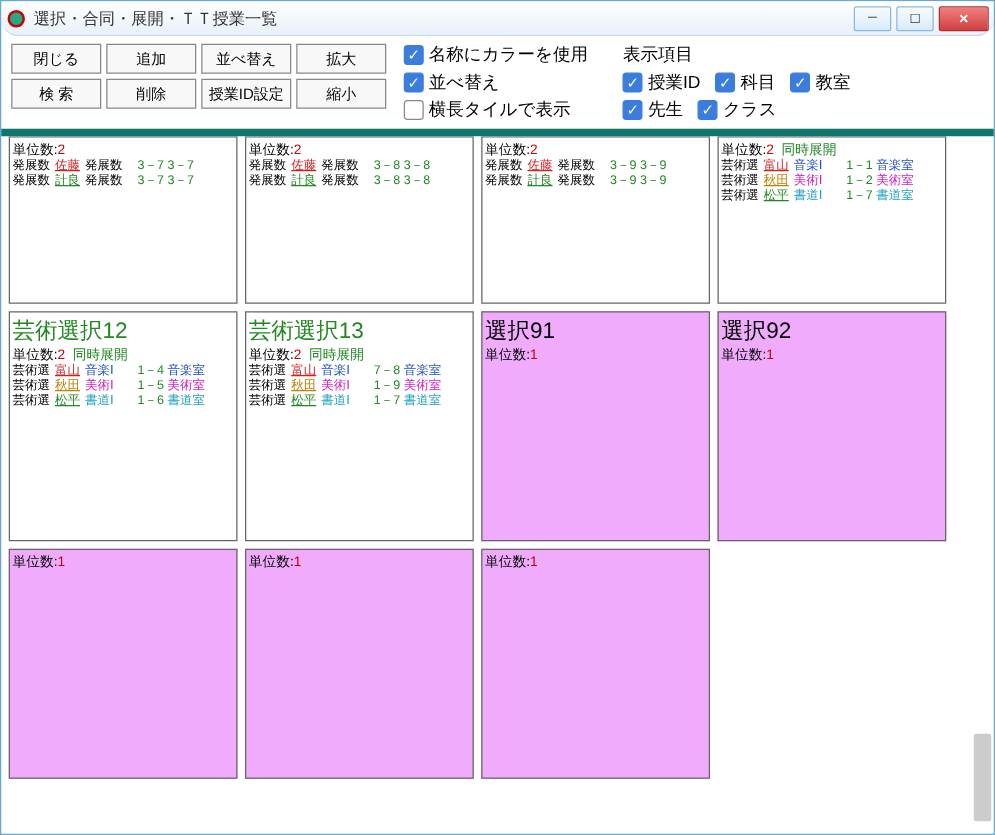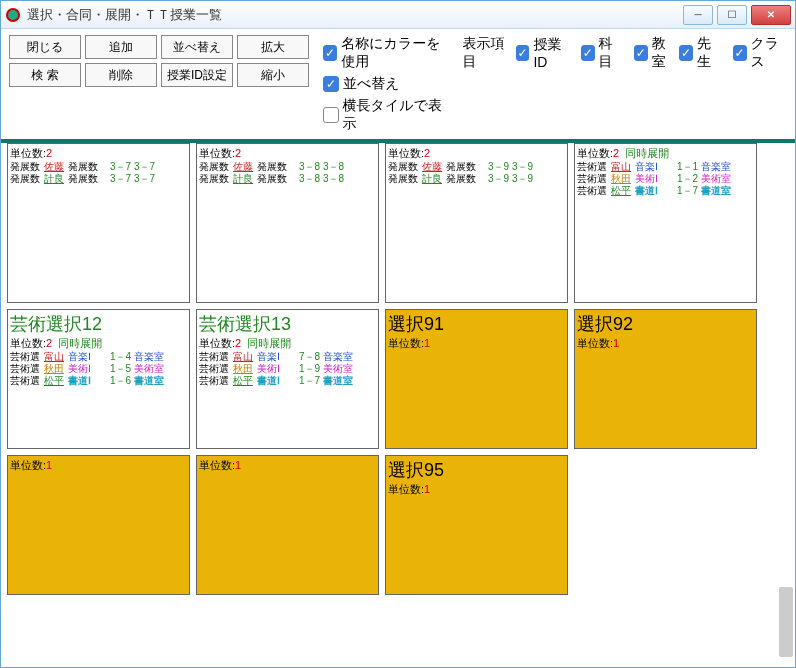--- a/index.html
+++ b/index.html
@@ -1,55 +1,55 @@
 <!DOCTYPE html>
 <html><head>
 <meta charset="utf-8">
 <style>
   * { box-sizing: border-box; margin: 0; padding: 0; }
   body { font-family: "MS PGothic", "Meiryo", sans-serif; font-size: 12px; background: #fff; }
   .window { width: 796px; height: 668px; border: 1px solid #64a8d8; background: #fff; display: flex; flex-direction: column; }
-  .titlebar { height: 28px; background: linear-gradient(#fff, #e8f0f8); border-bottom: 1px solid #c0d8ec; display: flex; align-items: center; padding: 0 4px; }
+  .titlebar { height: 28px; background: linear-gradient(#fff, #e8f0f8); border-bottom: 1px solid #c0d8ec; display: flex; align-items: center; padding: 0 4px; border-radius: 14px; }
   .titlebar-icon { width: 16px; height: 16px; margin-right: 6px; }
   .titlebar-text { flex: 1; font-size: 13px; color: #333; }
   .winbtn { width: 30px; height: 20px; margin-left: 4px; border: 1px solid #8eb8d8; background: linear-gradient(#f8fcff,#d8ebf8); display: flex; align-items: center; justify-content: center; font-size: 10px; color: #333; border-radius: 2px; }
   .winbtn.close { background: linear-gradient(#f08080,#d04040); border-color: #b03030; color: #fff; width: 40px; font-weight: bold; }
-  .toolbar { display: flex; padding: 6px 8px; gap: 10px; border-bottom: 4px solid #0f766e; align-items: flex-start; }
+  .toolbar { display: flex; padding: 6px 8px; gap: 10px; border-bottom: 6px solid #0f766e; align-items: flex-start; }
   .btncol { display: grid; grid-template-columns: repeat(4, 72px); gap: 4px; }
   .btn { height: 24px; border: 1px solid #888; background: #f8f8f8; font-size: 12px; cursor: pointer; display: flex; align-items: center; justify-content: center; }
   .chkcol { display: flex; flex-direction: column; gap: 4px; margin-left: 4px; }
   .chkrow { display: flex; align-items: center; gap: 4px; }
   .chk { width: 16px; height: 16px; border-radius: 3px; display: flex; align-items: center; justify-content: center; font-size: 12px; }
   .chk.on { background: #3b7ddd; color: #fff; border: 1px solid #3b7ddd; }
   .chk.off { background: #fff; border: 1px solid #888; }
-  .rightcol { display: flex; flex-direction: row; gap: 4px; }
+  .rightcol { display: flex; flex-direction: column; gap: 4px; margin-left: 18px; }
   .rightrow { display: flex; gap: 12px; }
   .lbl { font-size: 14px; }
   .content { flex: 1; overflow: hidden; position: relative; }
   .grid { display: grid; grid-template-columns: repeat(4, 183px); gap: 6px; padding: 0 6px 6px 6px; }
-  .tile { border: 1px solid #666; height: 140px; overflow: hidden; font-size: 10px; padding: 2px; position: relative; }
-  .tile.partial { height: 160px; }
-  .tile.pink { background: #eab308; }
+  .tile { border: 1px solid #666; height: 184px; overflow: hidden; font-size: 10px; padding: 2px; position: relative; }
+  .tile.partial { height: 134px; }
+  .tile.pink { background: #f0abfc; }
   .tile-title { font-size: 18px; color: #228822; font-weight: normal; }
   .tile-title.black { color: #000; }
   .tile-sub { font-size: 11px; }
   .tile-sub .n { color: #c00; }
   .tile-sub .g { color: #228822; margin-left: 6px; font-family: Liberation Mono, monospace; }
   .detail-row { display: flex; font-size: 10px; line-height: 12px; white-space: nowrap; }
   .dr-a { color: #000; width: 34px; }
   .dr-b { width: 24px; text-decoration: underline; }
   .dr-c { width: 42px; }
   .dr-d { width: 24px; }
   .dr-e { width: 30px; }
   .c-red { color: #d02020; }
   .c-green { color: #228822; }
   .c-blue { color: #2050d0; }
   .c-orange { color: #c08000; }
   .c-magenta { color: #d020c0; }
-  .c-cyan { color: #20a0c0; font-weight: bold; }
+  .c-cyan { color: #20a0c0; }
   .scrollbar { position: absolute; right: 2px; bottom: 10px; width: 14px; height: 70px; background: #ccc; border-radius: 2px; }
 </style>
 </head>
 <body>
 
 <div class="window">
   <div class="titlebar">
     <svg class="titlebar-icon" viewBox="0 0 16 16">
         <circle cx="8" cy="8" r="6" fill="#2a8" stroke="#c00" stroke-width="2"></circle>
       </svg>
@@ -248,19 +248,18 @@
           <div class="tile-title black">選択92</div>
           <div class="tile-sub"><span>単位数:</span><span class="n">1</span></div>
         </div>
         <div class="tile pink">
           <div class="tile-sub"><span>単位数:</span><span class="n">1</span></div>
         </div>
         <div class="tile pink">
           <div class="tile-sub"><span>単位数:</span><span class="n">1</span></div>
         </div>
         <div class="tile pink">
-          <div class="tile-title black">選択95</div>
           <div class="tile-sub"><span>単位数:</span><span class="n">1</span></div>
         </div>
       </div>
     <div class="scrollbar"></div>
   </div>
 </div>
 
 </body></html>

